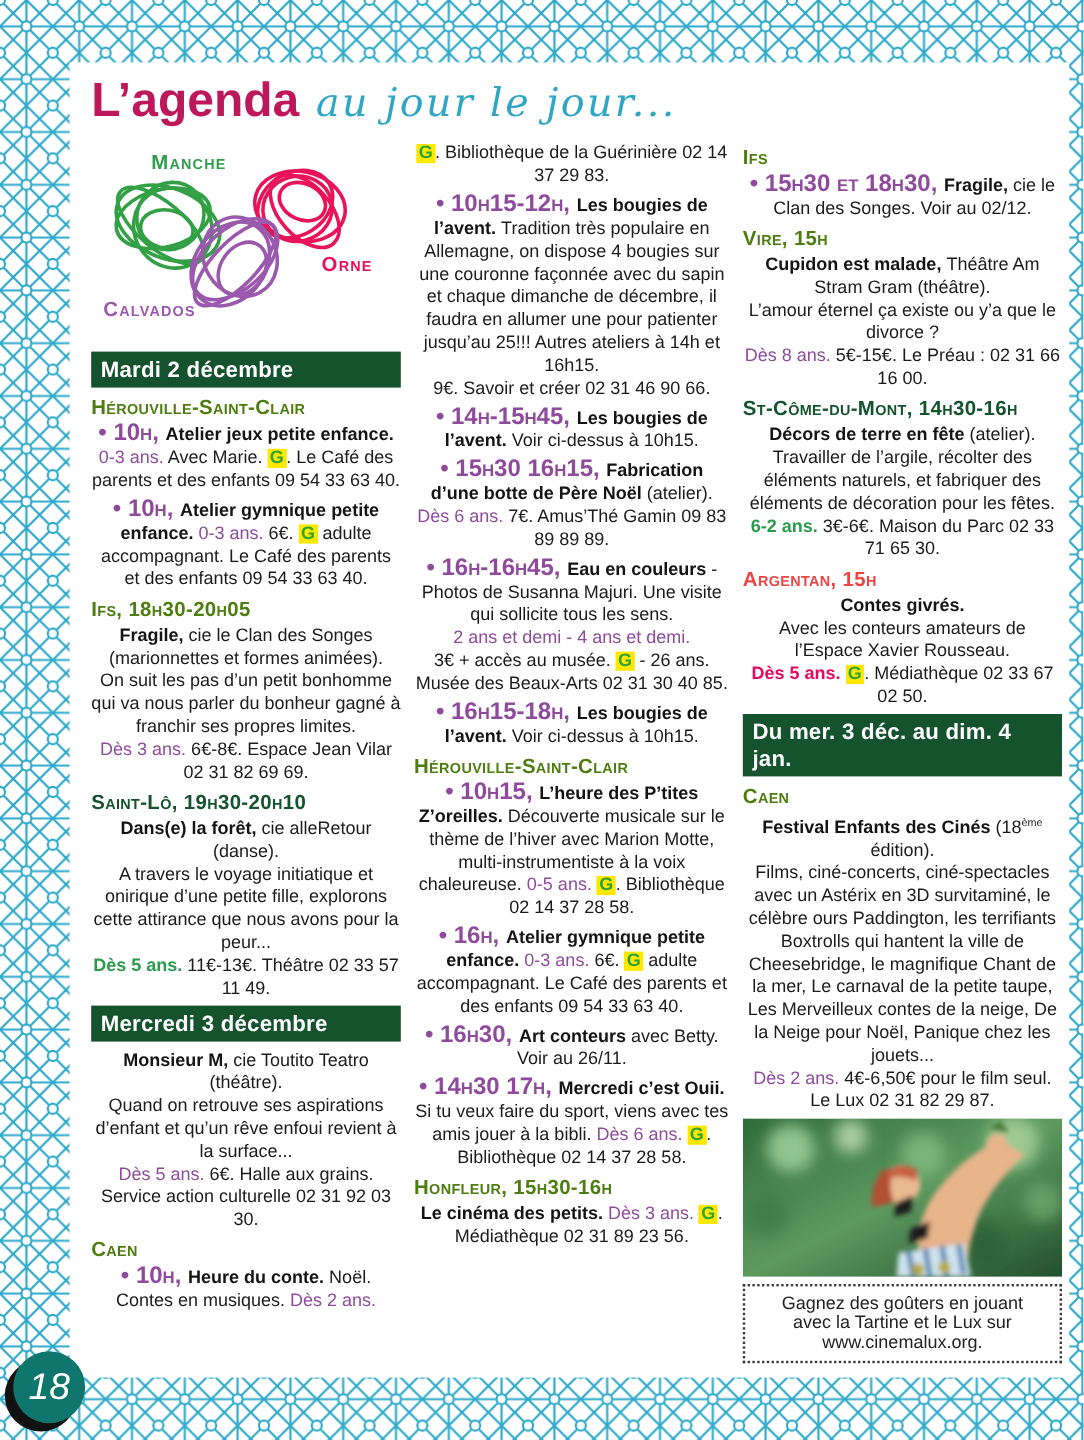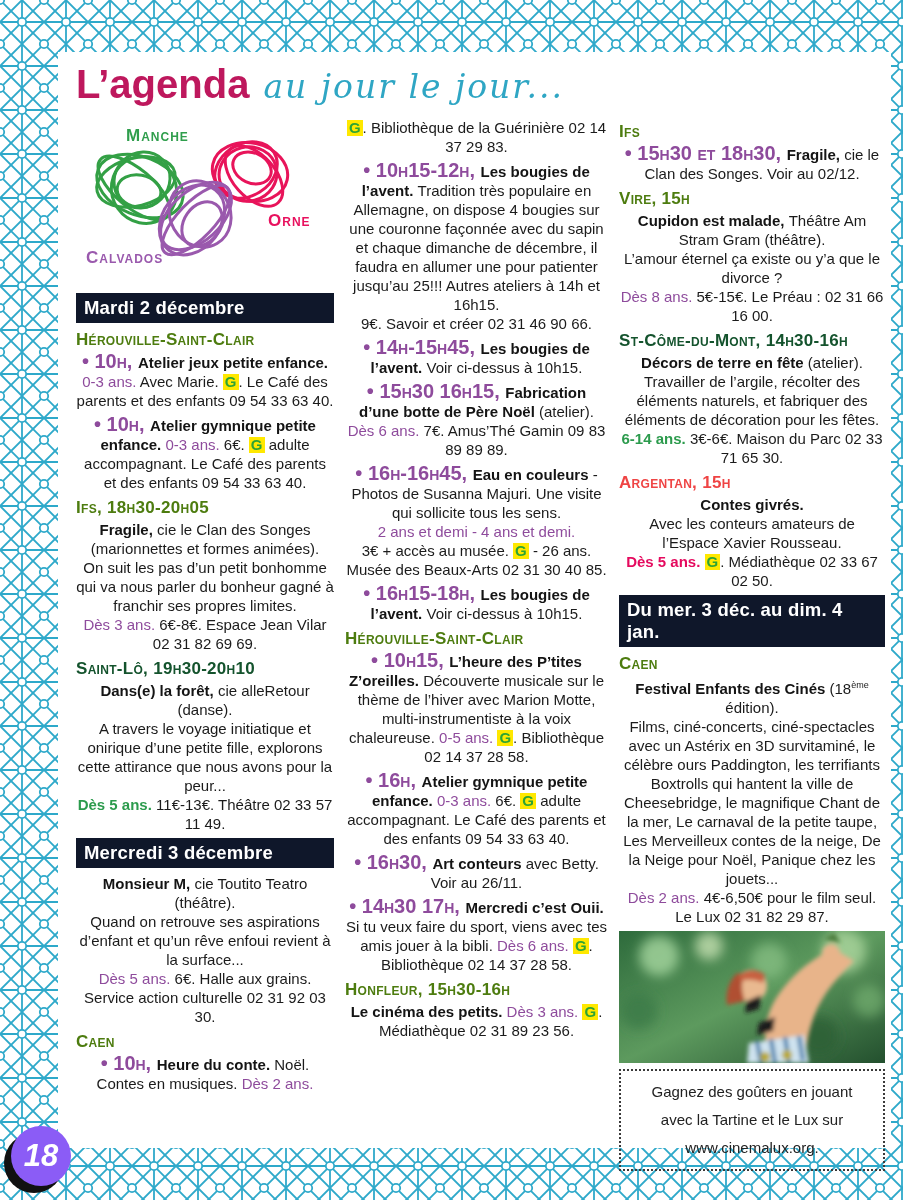--- a/index.html
+++ b/index.html
@@ -15,48 +15,48 @@
 
   .map-svg{position:absolute;left:84px;top:116px;}
   .map-label{font-weight:bold;font-variant:small-caps;font-size:17px;
              font-family:"Liberation Sans",sans-serif;letter-spacing:1px;}
 
   .col{position:absolute;}
   .col0{left:76px;top:290px;width:258px;}
   .col1{left:345px;top:118px;width:263px;}
   .col2{left:619px;top:120px;width:266px;}
 
-  .date-header{background:#0f172a;color:#ffffff;font-weight:bold;font-size:18.5px;
+  .date-header{background:#14532d;color:#ffffff;font-weight:bold;font-size:18.5px;
                padding:4px 7px 4px 8px;margin:3px 0 6px 0;letter-spacing:0.2px;}
   .city{font-weight:bold;font-variant:small-caps;font-size:17px;line-height:21px;
         margin:1px 0 2px 0;letter-spacing:0.3px;}
   .city-purple{color:#4d7c0f;}
   .city-green{color:#14532d;}
   .city-pink{color:#ef4444;}
 
   .entry{margin:0 0 5px 0;font-size:15px;line-height:19px;color:#1b1b1b;text-align:center;}
   .seg-time{color:#8e4b9c;font-weight:bold;font-variant:small-caps;font-size:20px;}
   .seg-bold{font-weight:bold;color:#141414;}
   .seg-plain{color:#1b1b1b;}
   .seg-age-purple{color:#8e4b9c;font-weight:normal;}
   .seg-age-green{color:#2c9b4d;font-weight:bold;}
   .seg-age-pink{color:#e50a5e;font-weight:bold;}
   .g-icon{display:inline-block;background:#ffe800;color:#2da334;font-weight:bold;
           font-size:15px;line-height:16px;padding:0 2px;vertical-align:baseline;}
   sup{font-size:9px;}
 
   .promo{border:2px dotted #3a3a3a;text-align:center;padding:7px 4px;
-         font-size:15px;line-height:28px;color:#222;margin-top:6px;}
+         font-size:15px;line-height:16px;color:#222;margin-top:6px;}
   .still{display:block;margin-top:2px;}
 
   .page-badge{position:absolute;left:4px;top:1126px;width:68px;height:68px;}
   .badge-shadow{position:absolute;left:0;top:7px;width:60px;height:60px;border-radius:50%;
                 background:#111;}
   .badge-circle{position:absolute;left:7px;top:0;width:60px;height:60px;border-radius:50%;
-                background:#8b5cf6;color:#fff;font-weight:bold;font-style:italic;
+                background:#0f766e;color:#fff;font-weight:normal;font-style:italic;
                 font-size:31px;display:flex;align-items:center;justify-content:center;}
 </style>
 </head>
 <body>
 
 <svg class="border-svg" width="903" height="1200">
   <defs>
     <pattern id="asanoha" width="44" height="44" patternUnits="userSpaceOnUse">
       <rect width="44" height="44" fill="#ffffff"></rect>
       <g stroke="#2ea9ca" stroke-width="1.8" fill="none">
@@ -138,21 +138,21 @@
       <p class="entry"><span class="seg-time">• 14h30 17h, </span><span class="seg-bold">Mercredi c’est Ouii. </span><span class="seg-plain">Si tu veux faire du sport, viens avec tes amis jouer à la bibli. </span><span class="seg-age-purple">Dès 6 ans. </span><span class="g-icon">G</span><span class="seg-plain">. Bibliothèque 02 14 37 28 58.</span></p>
       <div class="city city-purple">Honfleur, 15h30-16h</div>
       <p class="entry"><span class="seg-bold">Le cinéma des petits. </span><span class="seg-age-purple">Dès 3 ans. </span><span class="g-icon">G</span><span class="seg-plain">. Médiathèque 02 31 89 23 56.</span></p>
     </div>
   <div class="col col2">
       <div class="city city-purple">Ifs</div>
       <p class="entry"><span class="seg-time">• 15h30 et 18h30, </span><span class="seg-bold">Fragile, </span><span class="seg-plain">cie le Clan des Songes. Voir au 02/12.</span></p>
       <div class="city city-purple">Vire, 15h</div>
       <p class="entry"><span class="seg-bold">Cupidon est malade, </span><span class="seg-plain">Théâtre Am Stram Gram (théâtre).</span><br><span class="seg-plain">L’amour éternel ça existe ou y’a que le divorce ?</span><br><span class="seg-age-purple">Dès 8 ans. </span><span class="seg-plain">5€-15€. Le Préau : 02 31 66 16 00.</span></p>
       <div class="city city-green">St-Côme-du-Mont, 14h30-16h</div>
-      <p class="entry"><span class="seg-bold">Décors de terre en fête </span><span class="seg-plain">(atelier). Travailler de l’argile, récolter des éléments naturels, et fabriquer des éléments de décoration pour les fêtes.</span><br><span class="seg-age-green">6-14 ans. </span><span class="seg-plain">3€-6€. Maison du Parc 02 33 71 65 30.</span></p>
+      <p class="entry"><span class="seg-bold">Décors de terre en fête </span><span class="seg-plain">(atelier). Travailler de l’argile, récolter des éléments naturels, et fabriquer des éléments de décoration pour les fêtes.</span><br><span class="seg-age-green">6-2 ans. </span><span class="seg-plain">3€-6€. Maison du Parc 02 33 71 65 30.</span></p>
       <div class="city city-pink">Argentan, 15h</div>
       <p class="entry"><span class="seg-bold">Contes givrés.</span><br><span class="seg-plain">Avec les conteurs amateurs de l’Espace Xavier Rousseau.</span><br><span class="seg-age-pink">Dès 5 ans. </span><span class="g-icon">G</span><span class="seg-plain">. Médiathèque 02 33 67 02 50.</span></p>
       <div class="date-header">Du mer. 3 déc. au dim. 4 jan.</div>
       <div class="city city-purple">Caen</div>
       <p class="entry"><span class="seg-bold">Festival Enfants des Cinés </span><span class="seg-plain">(18</span><sup class="seg-plain">ème</sup><span class="seg-plain"> édition).</span><br><span class="seg-plain">Films, ciné-concerts, ciné-spectacles avec un Astérix en 3D survitaminé, le célèbre ours Paddington, les terrifiants Boxtrolls qui hantent la ville de Cheesebridge, le magnifique Chant de la mer, Le carnaval de la petite taupe, Les Merveilleux contes de la neige, De la Neige pour Noël, Panique chez les jouets...</span><br><span class="seg-age-purple">Dès 2 ans. </span><span class="seg-plain">4€-6,50€ pour le film seul. Le Lux 02 31 82 29 87.</span></p>
       <svg id="movie-still" class="still" width="266" height="132" viewBox="0 0 266 132">
     <defs>
       <linearGradient id="forest" x1="0" y1="0" x2="1" y2="1">
         <stop offset="0" stop-color="#2e6b3c"></stop>
         <stop offset="0.5" stop-color="#5d9a5e"></stop>

